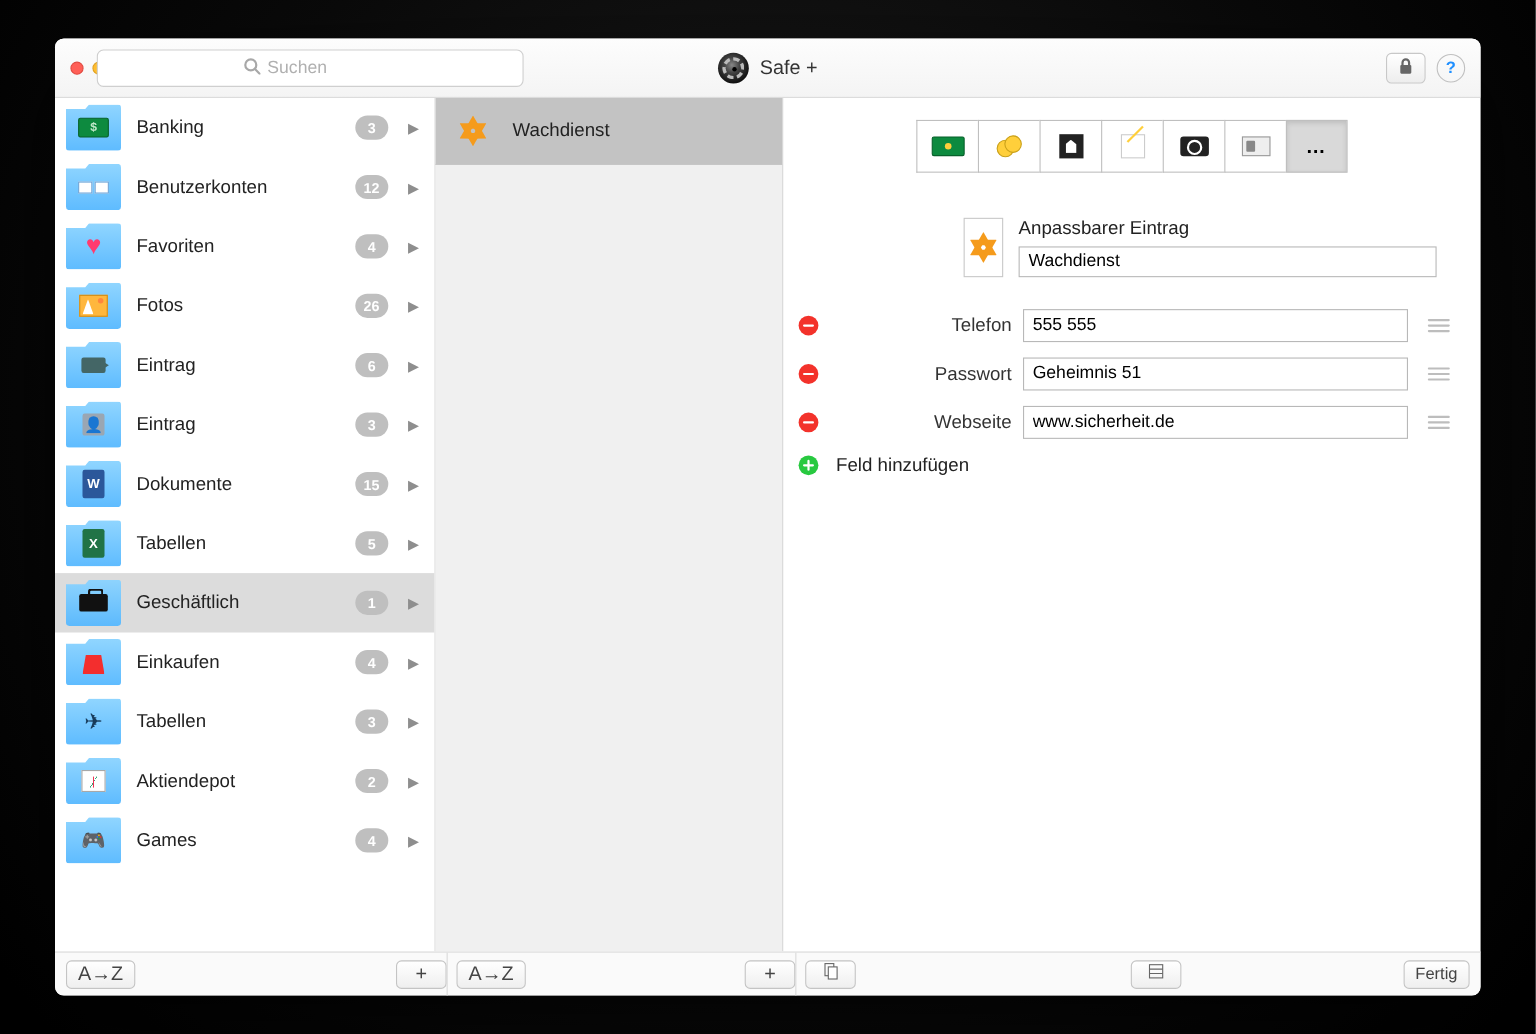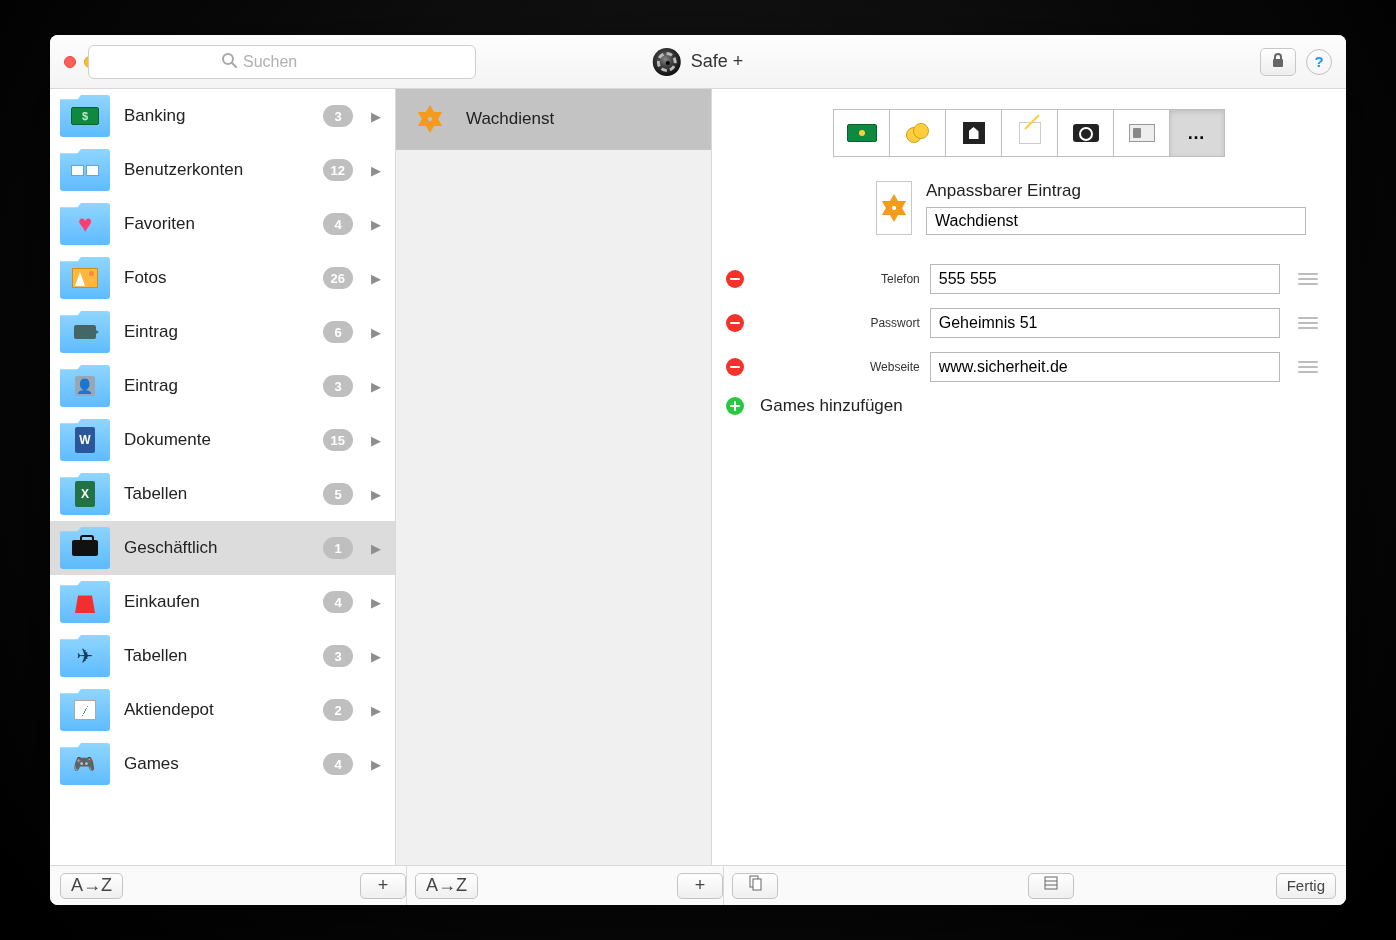--- a/index.html
+++ b/index.html
@@ -220,20 +220,21 @@
     position:absolute; top:50%; left:50%;
     width:14px; height:14px;
     background:#f59b1c;
     clip-path: polygon(50% 0, 100% 86%, 0 86%);
     transform-origin: 50% 100%;
   }
   .detail-header {
     display:flex; gap:14px; align-items:flex-start;
     padding: 0 40px 0 0;
     margin-left: 164px;
+    margin-top: 17px;
   }
   .detail-header .big-icon {
     width:54px; height:54px;
     border:1px solid #c8c8c8;
     background:#fff;
     display:flex; align-items:center; justify-content:center;
   }
   .detail-title-col { flex:1; }
   .detail-cat { font-size:17px; color:#222; margin-bottom:6px; }
   .name-input {
@@ -259,21 +260,21 @@
   .add-btn {
     width:18px; height:18px; border-radius:50%;
     background:#28c940; display:flex; align-items:center; justify-content:center;
     flex:none;
     position:relative;
     cursor:pointer;
   }
   .add-btn::before, .add-btn::after { content:''; position:absolute; background:#fff; border-radius:1px;}
   .add-btn::before { width:10px; height:2px; }
   .add-btn::after { width:2px; height:10px; }
-  .field-label { width: 180px; text-align:right; font-size:12px; color:#333; }
+  .field-label { width: 180px; text-align:right; font-size:17px; color:#333; }
   .field-input {
     width: 350px;
     height: 30px;
     border:1px solid #b8b8b8;
     padding: 2px 8px;
     font-size:16px;
     flex:none;
   }
   .drag-handle {
     width:22px; height:18px;
@@ -629,21 +630,21 @@
               <div class="field-label">Webseite</div>
               <input class="field-input" value="www.sicherheit.de" style="">
               <div class="drag-handle">
                 <span></span>
                 <span></span>
                 <span></span>
               </div>
             </div>
             <div class="field-row">
               <div class="add-btn"></div>
-              <div class="add-field-label">Games hinzufügen</div>
+              <div class="add-field-label">Feld hinzufügen</div>
             </div>
           </div>
 
       </div>
     </div>
 
     <div class="bottom">
       <div class="zone" style="width:346px;">
         <div class="btn-small">A→Z</div>
         <div class="spacer"></div>

